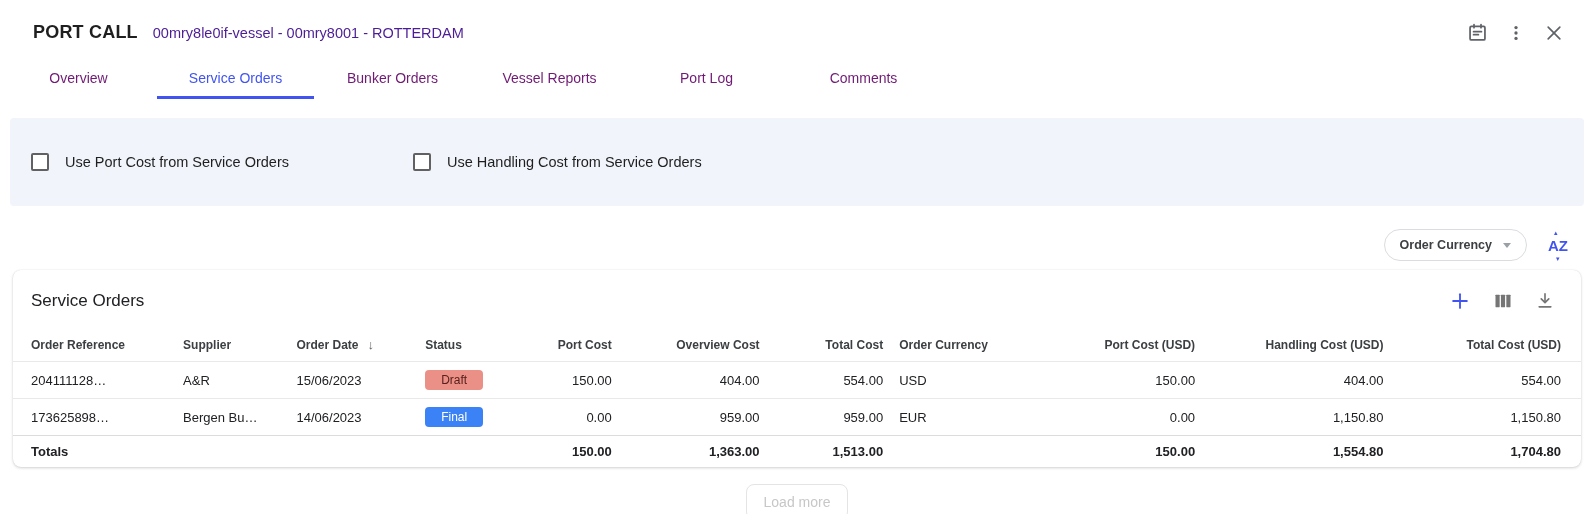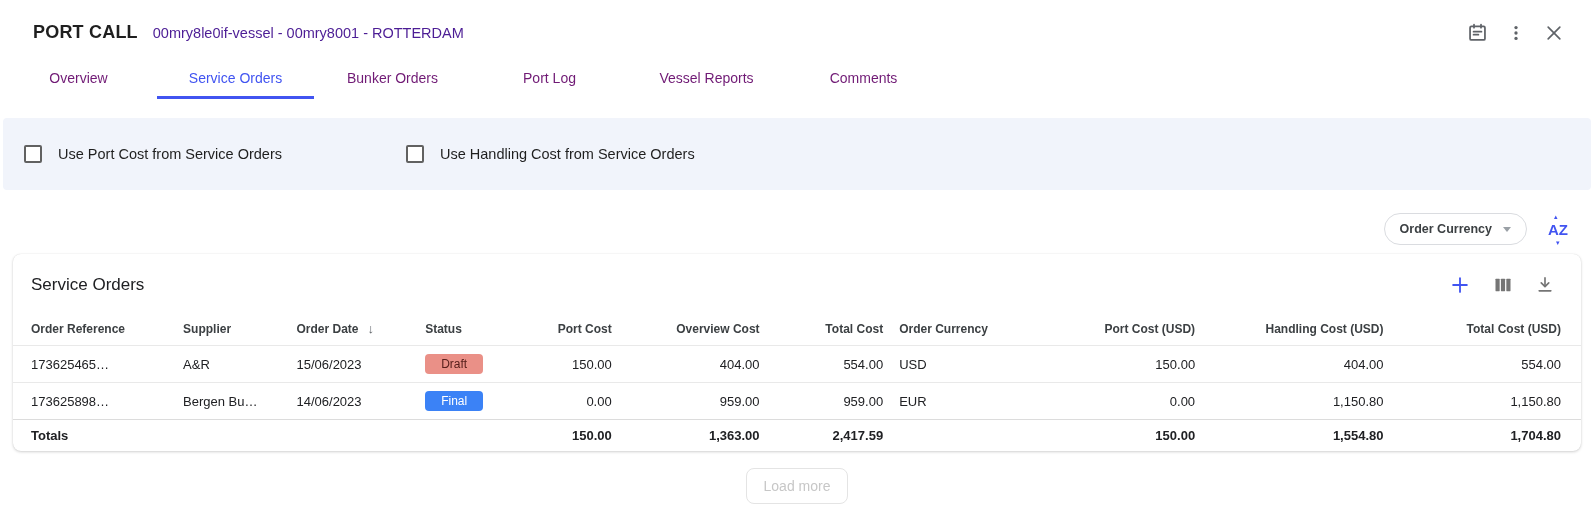--- a/index.html
+++ b/index.html
@@ -19,21 +19,21 @@
   .header-title{font-size:18px;font-weight:700;letter-spacing:.2px;color:#1f1f1f;}
   .header-subtitle{margin-left:15px;font-size:14.5px;color:#4c1d95;}
   .header-actions{margin-left:auto;display:flex;align-items:center;gap:10px;}
   .icon-btn{background:none;border:none;padding:4px;cursor:pointer;display:flex;align-items:center;justify-content:center;}
   
   .tab-bar{display:flex;margin-top:13px;}
   .tab{width:157px;text-align:center;font-size:14px;color:#701a75;padding:10px 0 13px;cursor:pointer;position:relative;white-space:nowrap;}
   .tab.active{color:var(--accent);}
   .tab.active::after{content:"";position:absolute;left:0;right:0;bottom:0;height:3px;background:var(--accent);}
   
-  .filter-panel{margin:19px 3px 0;background:var(--panel-bg);border-radius:4px;height:72px;display:flex;align-items:center;padding-left:21px;}
+  .filter-panel{margin:19px 10px 0;background:var(--panel-bg);border-radius:4px;height:88px;display:flex;align-items:center;padding-left:21px;}
   .filter-item{display:flex;align-items:center;cursor:pointer;}
   .filter-item.first{width:382px;}
   .checkbox-box{width:18px;height:18px;border:2px solid #616161;border-radius:2px;background:#fff;flex:none;}
   .filter-label{margin-left:16px;font-size:14.5px;color:#1f1f1f;white-space:nowrap;}
   
   .toolbar{display:flex;justify-content:flex-end;align-items:center;margin:23px 13px 0;gap:20px;}
   .pill{display:flex;align-items:center;gap:11px;border:1px solid #dadce0;border-radius:17px;padding:8px 15px;font-size:12.5px;font-weight:700;color:#3c4043;background:#fff;cursor:pointer;}
   .pill-caret{width:0;height:0;border-left:4px solid transparent;border-right:4px solid transparent;border-top:5px solid #9aa0a6;}
   .sort-az{position:relative;color:var(--accent);font-weight:700;font-size:15px;cursor:pointer;margin-right:12px;line-height:1;padding:2px 1px;}
   .sort-az::before{content:"▴";position:absolute;top:-7px;left:7px;font-size:7px;}
@@ -85,22 +85,22 @@
           <line x1="19" y1="5" x2="5" y2="19"></line>
       </svg>
     </button>
   </div>
 </div>
 
 <div class="tab-bar">
     <div class="tab">Overview</div>
     <div class="tab active">Service Orders</div>
     <div class="tab">Bunker Orders</div>
+    <div class="tab">Vessel Reports</div>
     <div class="tab">Port Log</div>
-    <div class="tab">Vessel Reports</div>
     <div class="tab">Comments</div>
   </div>
 
 <div class="filter-panel">
     <div class="filter-item first">
       <span class="checkbox-box"></span>
       <span class="filter-label">Use Port Cost from Service Orders</span>
     </div>
     <div class="filter-item">
       <span class="checkbox-box"></span>
@@ -166,21 +166,21 @@
           <th class="ar"><span>Overview Cost</span></th>
           <th class="ar"><span>Total Cost</span></th>
           <th class="al"><span>Order Currency</span></th>
           <th class="ar"><span>Port Cost (USD)</span></th>
           <th class="ar"><span>Handling Cost (USD)</span></th>
           <th class="ar"><span>Total Cost (USD)</span></th>
         </tr>
       </thead>
     <tbody>
         <tr>
-          <td class="al">173625465…</td>
+          <td class="al">204111128…</td>
           <td class="al">A&amp;R</td>
           <td class="al">15/06/2023</td>
           <td class="al"><span class="badge" style="background: rgb(234, 144, 135); color: rgb(88, 32, 28);">Draft</span></td>
           <td class="ar">150.00</td>
           <td class="ar">404.00</td>
           <td class="ar">554.00</td>
           <td class="al">USD</td>
           <td class="ar">150.00</td>
           <td class="ar">404.00</td>
           <td class="ar">554.00</td>
@@ -198,21 +198,21 @@
           <td class="ar">1,150.80</td>
           <td class="ar">1,150.80</td>
         </tr>
         <tr class="totals">
           <td class="al">Totals</td>
           <td class="al"></td>
           <td class="al"></td>
           <td class="al"></td>
           <td class="ar">150.00</td>
           <td class="ar">1,363.00</td>
-          <td class="ar">2,417.59</td>
+          <td class="ar">1,513.00</td>
           <td class="al"></td>
           <td class="ar">150.00</td>
           <td class="ar">1,554.80</td>
           <td class="ar">1,704.80</td>
         </tr>
       </tbody>
   </table>
 </div>
 
 <div class="load-more-wrap">

